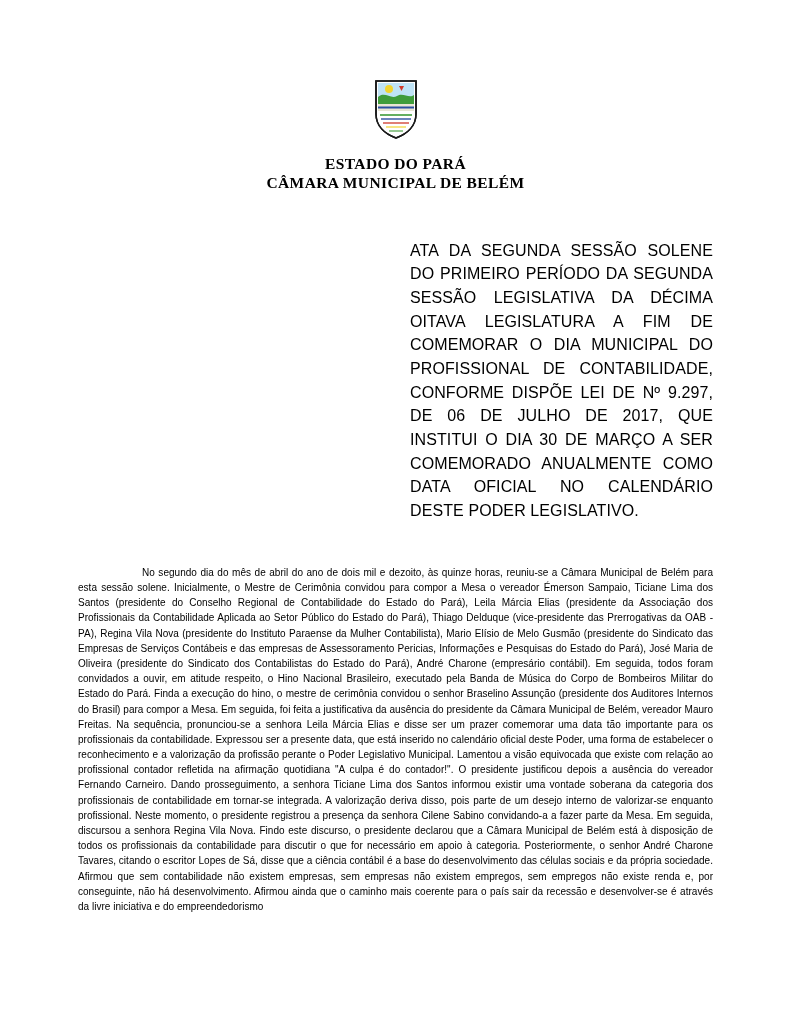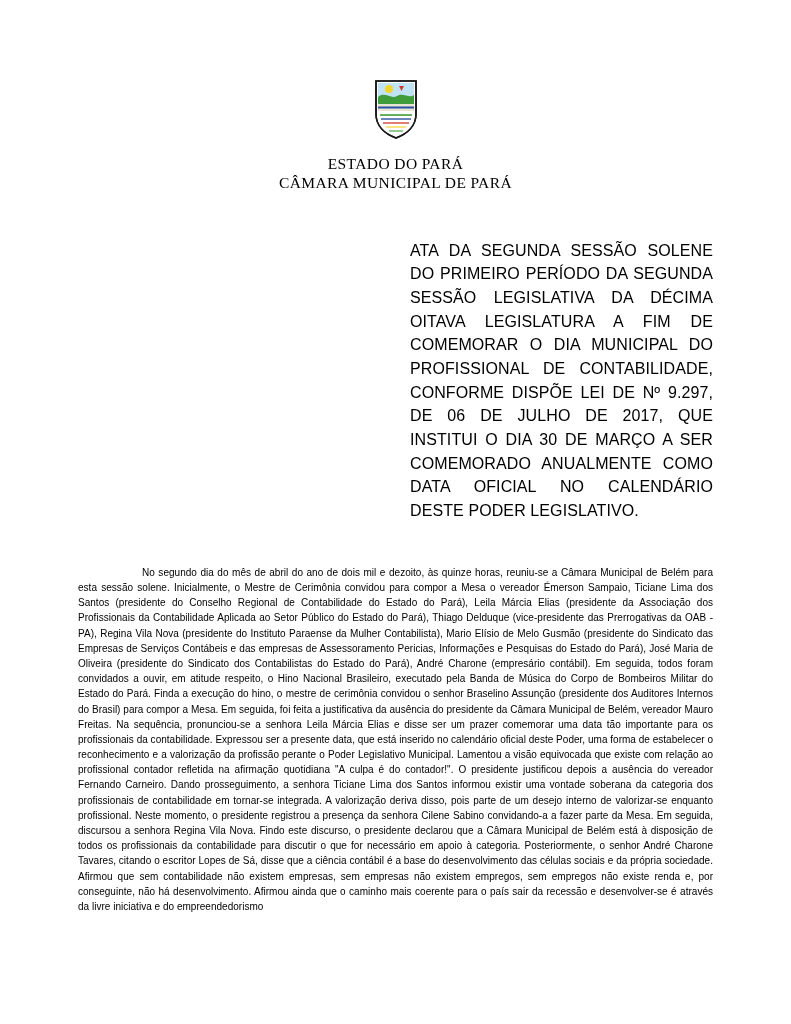--- a/index.html
+++ b/index.html
@@ -36,20 +36,21 @@
   }
   .crest svg { display: block; }
 
   
   .heading {
     text-align: center;
     font-family: "Liberation Serif", serif;
     font-size: 15.5px;
     letter-spacing: 0.4px;
     line-height: 1.25;
+    font-weight: bold;
   }
   .heading .line1 { display: block; }
   .heading .line2 { display: block; }
 
   
   .ementa {
     margin-top: 46px;
     margin-left: 332px;
     width: 303px;
     text-align: justify;
@@ -101,20 +102,20 @@
         <path d="M13 49 H33" stroke="#f2d430" stroke-width="1.2"></path>
         <path d="M16 53 H30" stroke="#3f9c3a" stroke-width="1.1"></path>
 
         <path d="M3 3 H43 V36 C43 48 34 56 23 60 C12 56 3 48 3 36 Z" fill="none" stroke="#1a1a1a" stroke-width="1.6"></path>
       </svg>
     </div>
   </div>
 
   <div class="heading">
     <span class="line1">ESTADO DO PARÁ</span>
-    <span class="line2">CÂMARA MUNICIPAL DE PARÁ</span>
+    <span class="line2">CÂMARA MUNICIPAL DE BELÉM</span>
   </div>
 
   <div class="ementa">ATA DA SEGUNDA SESSÃO SOLENE DO PRIMEIRO PERÍODO DA SEGUNDA SESSÃO LEGISLATIVA DA DÉCIMA OITAVA LEGISLATURA A FIM DE COMEMORAR O DIA MUNICIPAL DO PROFISSIONAL DE CONTABILIDADE, CONFORME DISPÕE LEI DE Nº 9.297, DE 06 DE JULHO DE 2017, QUE INSTITUI O DIA 30 DE MARÇO A SER COMEMORADO ANUALMENTE COMO DATA OFICIAL NO CALENDÁRIO DESTE PODER LEGISLATIVO.</div>
 
   <div class="body-text">No segundo dia do mês de abril do ano de dois mil e dezoito, às quinze horas, reuniu-se a Câmara Municipal de Belém para esta sessão solene. Inicialmente, o Mestre de Cerimônia convidou para compor a Mesa o vereador Émerson Sampaio, Ticiane Lima dos Santos  (presidente do Conselho Regional de Contabilidade do Estado do Pará), Leila Márcia Elias (presidente da Associação dos Profissionais da Contabilidade Aplicada ao Setor Público do Estado do Pará), Thiago Delduque (vice-presidente das Prerrogativas da OAB - PA), Regina Vila Nova (presidente do Instituto Paraense da Mulher Contabilista), Mario Elísio de Melo Gusmão (presidente do Sindicato das Empresas de Serviços Contábeis e das empresas de Assessoramento Pericias, Informações e Pesquisas do Estado do Pará), José Maria de Oliveira (presidente do Sindicato dos Contabilistas do Estado do Pará), André Charone (empresário contábil). Em seguida, todos foram convidados a ouvir, em atitude respeito, o Hino Nacional Brasileiro, executado pela Banda de Música do Corpo de Bombeiros Militar do Estado do Pará. Finda a execução do hino, o mestre de cerimônia convidou o senhor Braselino Assunção (presidente dos Auditores Internos do Brasil) para compor a Mesa. Em seguida, foi feita a justificativa da ausência do presidente da Câmara Municipal de Belém, vereador Mauro Freitas. Na sequência, pronunciou-se a senhora Leila Márcia Elias e disse ser um prazer comemorar uma data tão importante para os profissionais da contabilidade. Expressou ser a presente data, que está inserido no calendário oficial deste Poder, uma forma de estabelecer o reconhecimento e a valorização da profissão perante o Poder Legislativo Municipal.  Lamentou a visão equivocada que existe com relação ao profissional contador refletida na afirmação quotidiana "A culpa é do contador!". O presidente justificou depois a ausência do vereador Fernando Carneiro. Dando prosseguimento, a senhora Ticiane Lima dos Santos informou existir uma vontade soberana da categoria dos profissionais de contabilidade em tornar-se integrada. A valorização deriva disso, pois parte de um desejo interno de valorizar-se enquanto profissional. Neste momento, o presidente registrou a presença da senhora Cilene Sabino convidando-a a fazer parte da Mesa. Em seguida, discursou a senhora Regina Vila Nova. Findo este discurso, o presidente declarou que a Câmara Municipal de Belém está à disposição de todos os profissionais da contabilidade para discutir o que for necessário em apoio à categoria. Posteriormente, o senhor André Charone Tavares, citando o escritor Lopes de Sá, disse que a ciência contábil é a base do desenvolvimento das células sociais e da própria sociedade. Afirmou que sem contabilidade não existem empresas, sem empresas não existem empregos, sem empregos não existe renda e, por conseguinte, não há desenvolvimento. Afirmou ainda que o caminho mais coerente para o país sair da recessão e desenvolver-se é através da livre iniciativa e do empreendedorismo</div>
 
 </div>
 
 </body></html>

